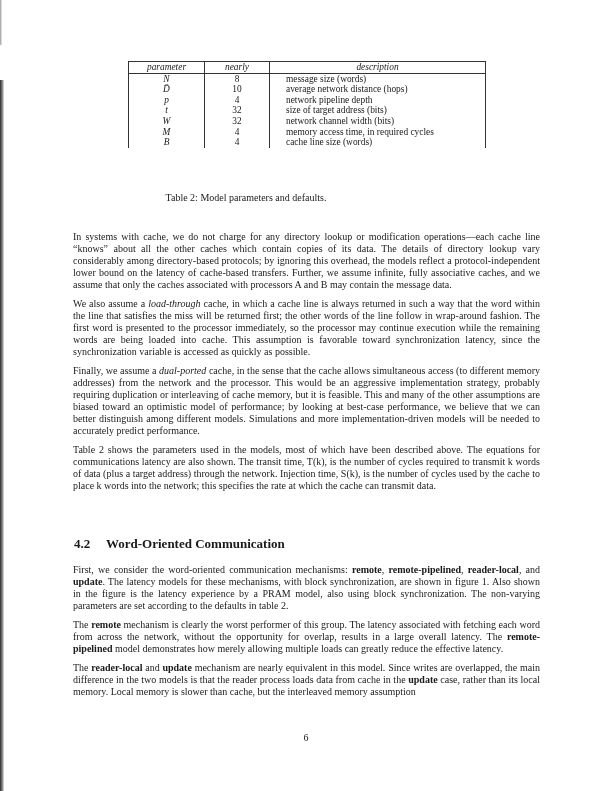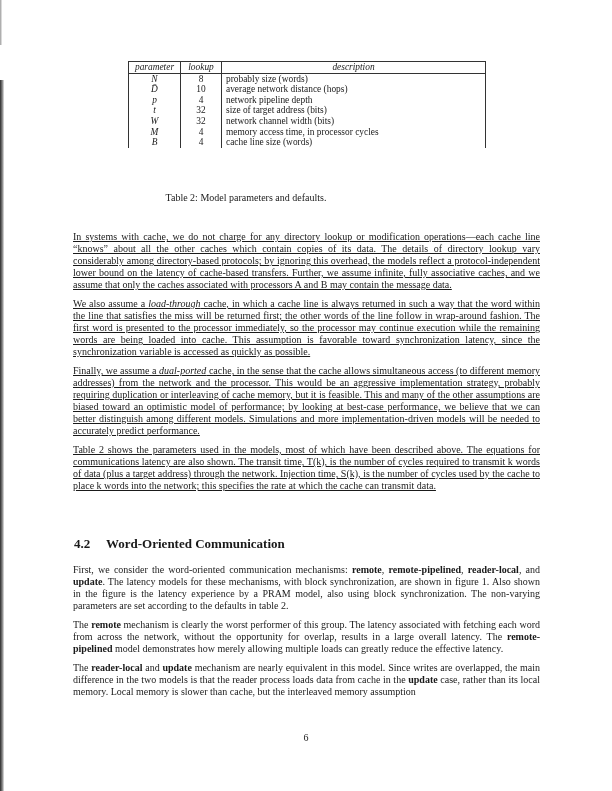--- a/index.html
+++ b/index.html
@@ -14,21 +14,21 @@
   }
   .scan-edge-top {
     position:absolute; left:0; top:0; width:2px; height:45px;
     background:linear-gradient(to right,#9a9a9a,#eeeeee);
   }
   table.params {
     position:absolute; left:128px; top:61px; width:358px;
     border-collapse:collapse; font-family:"Liberation Serif", serif;
     font-size:9.4px; line-height:10.6px;
   }
-  table.params th, table.params td { border-left:1px solid #333; border-right:1px solid #333; padding:0 4px; }
+  table.params th, table.params td { border-left:1px solid #333; border-right:1px solid #333; padding:0 16px; }
   table.params th { font-style:italic; font-weight:normal; border-top:1px solid #333; border-bottom:1px solid #333; }
   table.params td.p { text-align:center; font-style:italic; width:43px; }
   table.params td.d { text-align:center; width:32px; }
   table.params td.desc { text-align:left; }
   table.params tr.sep td { border-top:1px solid #333; }
   table.params tr.last td { border-bottom:1px solid #333; }
   .caption {
     position:absolute; left:0; width:492px; top:192px; text-align:center;
     font-family:"Liberation Serif", serif; font-size:10px;
   }
@@ -53,29 +53,29 @@
 </head>
 <body>
 
 <div class="scan-edge-top"></div>
 <div class="scan-edge"></div>
 
 <table class="params">
   <thead>
     <tr>
       <th>parameter</th>
-      <th>lookup</th>
+      <th>nearly</th>
       <th>description</th>
     </tr>
   </thead>
   <tbody>
     <tr>
       <td class="p">N</td>
       <td class="d">8</td>
-      <td class="desc">probably size (words)</td>
+      <td class="desc">message size (words)</td>
     </tr>
     <tr>
       <td class="p">D̄</td>
       <td class="d">10</td>
       <td class="desc">average network distance (hops)</td>
     </tr>
     <tr>
       <td class="p">p</td>
       <td class="d">4</td>
       <td class="desc">network pipeline depth</td>
@@ -86,33 +86,33 @@
       <td class="desc">size of target address (bits)</td>
     </tr>
     <tr>
       <td class="p">W</td>
       <td class="d">32</td>
       <td class="desc">network channel width (bits)</td>
     </tr>
     <tr>
       <td class="p">M</td>
       <td class="d">4</td>
-      <td class="desc">memory access time, in processor cycles</td>
+      <td class="desc">memory access time, in required cycles</td>
     </tr>
     <tr>
       <td class="p">B</td>
       <td class="d">4</td>
       <td class="desc">cache line size (words)</td>
     </tr>
   </tbody>
 </table>
 
 <div class="caption">Table 2: Model parameters and defaults.</div>
 
-<div class="body" style="top:231px;text-decoration:underline;">
+<div class="body" style="top:231px;">
   <p>In systems with cache, we do not charge for any directory lookup or modification operations—each cache line “knows” about all the other caches which contain copies of its data. The details of directory lookup vary considerably among directory-based protocols; by ignoring this overhead, the models reflect a protocol-independent lower bound on the latency of cache-based transfers. Further, we assume infinite, fully associative caches, and we assume that only the caches associated with processors A and B may contain the message data.</p>
   <p><span>We also assume a </span><i>load-through</i><span> cache, in which a cache line is always returned in such a way that the word within the line that satisfies the miss will be returned first; the other words of the line follow in wrap-around fashion. The first word is presented to the processor immediately, so the processor may continue execution while the remaining words are being loaded into cache. This assumption is favorable toward synchronization latency, since the synchronization variable is accessed as quickly as possible.</span></p>
   <p><span>Finally, we assume a </span><i>dual-ported</i><span> cache, in the sense that the cache allows simultaneous access (to different memory addresses) from the network and the processor. This would be an aggressive implementation strategy, probably requiring duplication or interleaving of cache memory, but it is feasible. This and many of the other assumptions are biased toward an optimistic model of performance; by looking at best-case performance, we believe that we can better distinguish among different models. Simulations and more implementation-driven models will be needed to accurately predict performance.</span></p>
   <p>Table 2 shows the parameters used in the models, most of which have been described above. The equations for communications latency are also shown. The transit time, T(k), is the number of cycles required to transmit k words of data (plus a target address) through the network. Injection time, S(k), is the number of cycles used by the cache to place k words into the network; this specifies the rate at which the cache can transmit data.</p>
 </div>
 
 <div class="heading">
   <span class="num">4.2</span><span>Word-Oriented Communication</span>
 </div>
 

